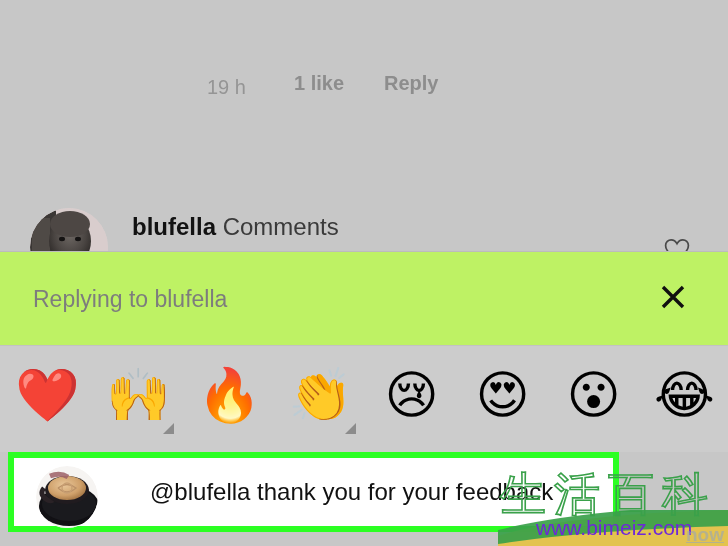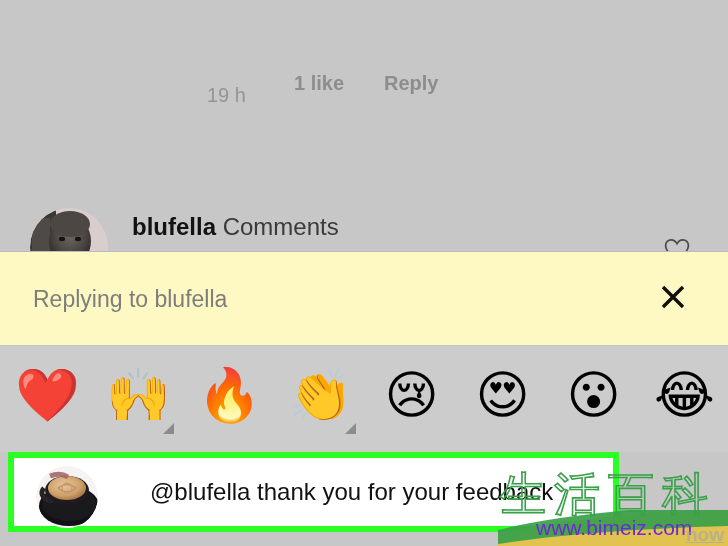--- a/index.html
+++ b/index.html
@@ -60,21 +60,21 @@
     height: 190px;
     background: #c7c7c7;
   }
   .partial-meta {
     position: absolute;
     left: 0; top: 12px;
     width: 728px;
     height: 32px;
   }
   .meta-row { color: #8d8d8d; font-size: 20px; font-weight: bold; }
-  .partial-meta .m-time { position: absolute; left: 207px; top: 12px; font-weight: normal; color: #959595;}
+  .partial-meta .m-time { position: absolute; left: 207px; top: 4px; font-weight: normal; color: #959595;}
   .partial-meta .m-likes { position: absolute; left: 294px; top: 0; }
   .partial-meta .m-reply { position: absolute; left: 384px; top: 0; }
 
   .comment {
     position: absolute;
     left: 0; top: 78px;
     width: 728px;
     height: 110px;
   }
   #comment-avatar {
@@ -114,21 +114,21 @@
     width: 26px; height: 24px;
     cursor: pointer;
   }
 
   
   #replying-bar {
     position: absolute;
     left: 0; top: 251px;
     width: 728px;
     height: 94px;
-    background: #fef9c3;
+    background: #bef264;
     border-top: 1px solid #bcbcbc;
     box-sizing: border-box;
   }
   #replying-label {
     position: absolute;
     left: 33px; top: 34px;
     font-size: 23px;
     color: #7d7d7d;
   }
   #replying-close {

